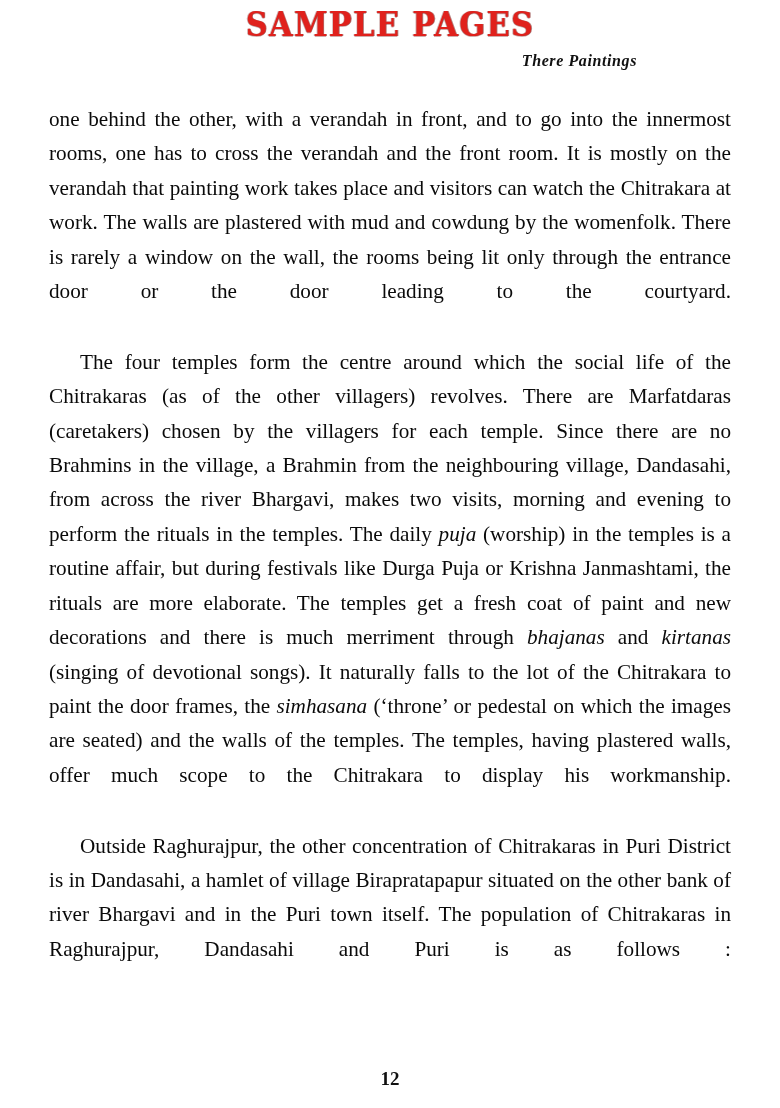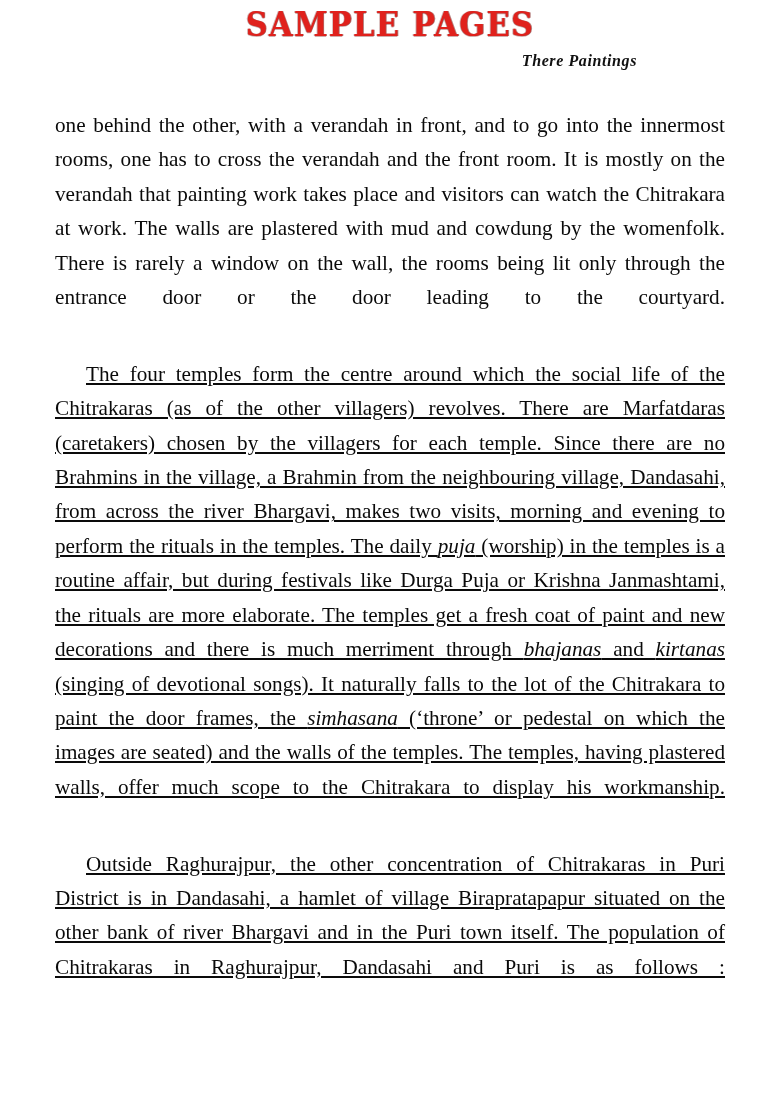--- a/index.html
+++ b/index.html
@@ -62,32 +62,31 @@
 
   
   .body-text {
     position: absolute;
     top: 100px;
     left: 47px;
     width: 686px;
   }
 
   .body-text p {
-    margin: 8px;
+    margin: 2px;
     font-size: 21.2px;
     line-height: 34.4px;
     text-align: justify;
     text-justify: inter-word;
     word-spacing: 0.2px;
     hyphens: none;
   }
 
   .body-text p.indent {
     text-indent: 31px;
-    text-decoration: underline;
   }
 
   
   .body-text p::after {
     content: "";
     display: inline-block;
     width: 100%;
   }
 
   .body-text p em {
@@ -115,14 +114,15 @@
   <div class="watermark">SAMPLE PAGES</div>
 
   <div class="running-head">There Paintings</div>
 
   <div class="body-text">
       <p>one behind the other, with a verandah in front, and to go into the innermost rooms, one has to cross the verandah and the front room. It is mostly on the verandah that painting work takes place and visitors can watch the Chitrakara at work. The walls are plastered with mud and cowdung by the womenfolk. There is rarely a window on the wall, the rooms being lit only through the entrance door or the door leading to the courtyard.</p>
       <p class="indent">The four temples form the centre around which the social life of the Chitrakaras (as of the other villagers) revolves. There are Marfatdaras (caretakers) chosen by the villagers for each temple. Since there are no Brahmins in the village, a Brahmin from the neighbouring village, Dandasahi, from across the river Bhargavi, makes two visits, morning and evening to perform the rituals in the temples. The daily <em>puja</em> (worship) in the temples is a routine affair, but during festivals like Durga Puja or Krishna Janmashtami, the rituals are more elaborate. The temples get a fresh coat of paint and new decorations and there is much merriment through <em>bhajanas</em> and <em>kirtanas</em> (singing of devotional songs). It naturally falls to the lot of the Chitrakara to paint the door frames, the <em>simhasana</em> (‘throne’ or pedestal on which the images are seated) and the walls of the temples. The temples, having plastered walls, offer much scope to the Chitrakara to display his workmanship.</p>
       <p class="indent">Outside Raghurajpur, the other concentration of Chitrakaras in Puri District is in Dandasahi, a hamlet of village Birapratapapur situated on the other bank of river Bhargavi and in the Puri town itself. The population of Chitrakaras in Raghurajpur, Dandasahi and Puri is as follows :</p>
     </div>
 
+  <div class="folio">12</div>
 
 </div>
 
 </body></html>

